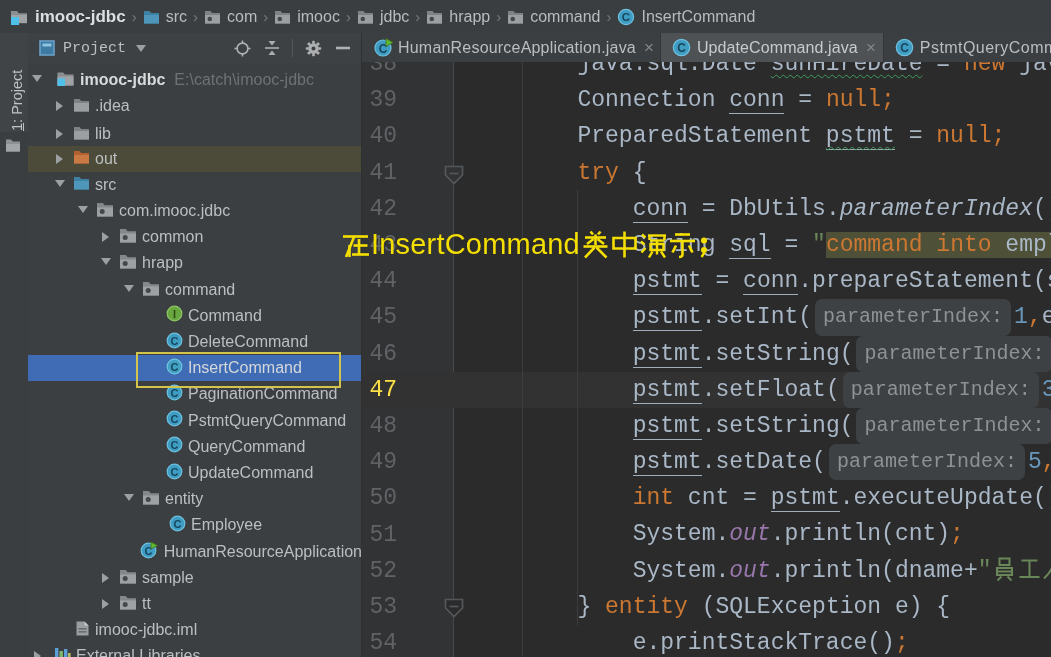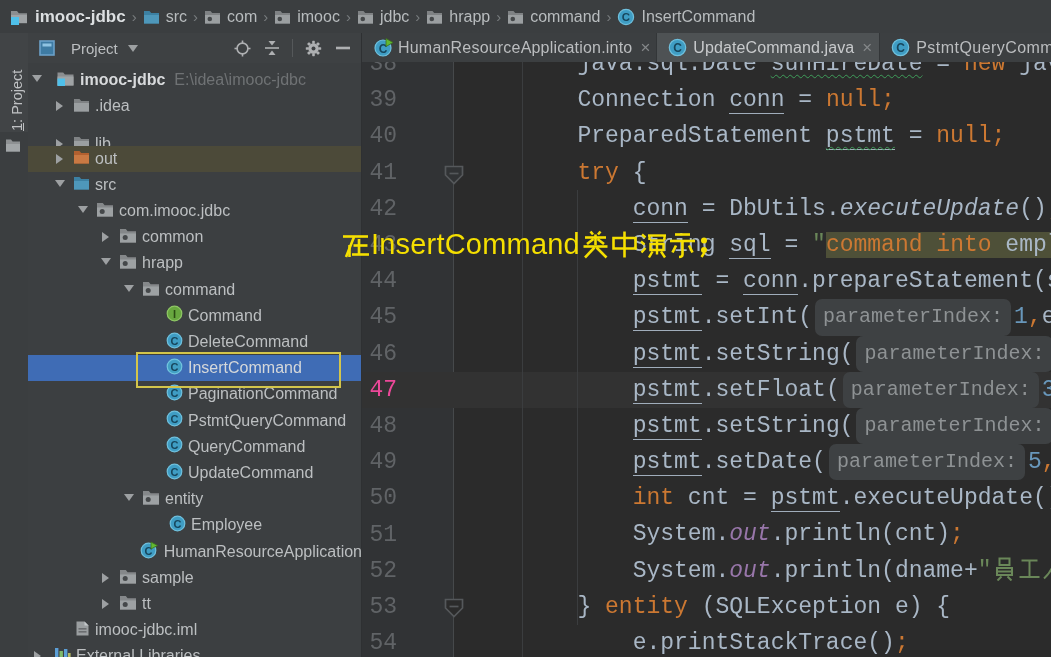--- a/index.html
+++ b/index.html
@@ -65,28 +65,28 @@
 <body>
 <div id="root">
 
   <div class="abs" id="gutter"></div>
   <div class="abs" style="left:361px;top:33px;width:1px;height:624px;background:#2e3032;z-index:11;"></div>
   <div class="abs" id="gutsep"></div>
   <div class="abs" id="curline"></div>
   <div class="abs guide" style="left:522px;top:62px;height:595px;"></div>
   <div class="abs guide" style="left:577px;top:190px;height:435px;"></div>
 
-  <div class="lnums">38<br>39<br>40<br>41<br>42<br>43<br>44<br>45<br>46<br><span style="color:#ec4899;">47</span><br>48<br>49<br>50<br>51<br>52<br>53<br>54</div>
+  <div class="lnums">38<br>39<br>40<br>41<br>42<br>43<br>44<br>45<br>46<br><span style="color:#fde047;">47</span><br>48<br>49<br>50<br>51<br>52<br>53<br>54</div>
 
   <div class="code" id="codeblock">
 <div>        java.sql.Date <span class="wv">sunHireDate</span> = <span class="k">new</span> java.sq</div>
 <div>        Connection <span class="u">conn</span> = <span class="k">null;</span></div>
 <div>        PreparedStatement <span class="u wv">pstmt</span> = <span class="k">null;</span></div>
 <div>        <span class="k">try</span> {</div>
-<div>            <span class="u">conn</span> = DbUtils.<span class="it">executeUpdate</span>()<span class="k">;</span></div>
+<div>            <span class="u">conn</span> = DbUtils.<span class="it">parameterIndex</span>()<span class="k">;</span></div>
 <div>            String <span class="u">sql</span> = <span class="s">"</span><span class="sqlbg"><span class="k">command into</span> employee(</span></div>
 <div>            <span class="u">pstmt</span> = <span class="u">conn</span>.prepareStatement(sql)</div>
 <div>            <span class="u">pstmt</span>.setInt(<span class="hint">parameterIndex:</span><span class="n">1</span><span class="k">,</span>eno)</div>
 <div>            <span class="u">pstmt</span>.setString(<span class="hint">parameterIndex:</span>ename)</div>
 <div>            <span class="u">pstmt</span>.setFloat(<span class="hint">parameterIndex:</span><span class="n">3</span>sal)</div>
 <div>            <span class="u">pstmt</span>.setString(<span class="hint">parameterIndex:</span>dname)</div>
 <div>            <span class="u">pstmt</span>.setDate(<span class="hint">parameterIndex:</span><span class="n">5</span><span class="k">,</span>hireDate)</div>
 <div>            <span class="k">int</span> cnt = <span class="u">pstmt</span>.executeUpdate()</div>
 <div>            System.<span class="fld">out</span>.println(cnt)<span class="k">;</span></div>
 <div>            System.<span class="fld">out</span>.println(dname+<span class="s">"</span><svg width="25" height="25" viewBox="0 0 25 25" fill="none" stroke="#6a8759" stroke-width="2" style="vertical-align:-4px;">
@@ -177,21 +177,21 @@
       </svg>
   </div>
 
   <div class="abs" id="ppanel">
     <div id="phead">
       <span style="width:11px;"></span>
       <svg width="16" height="16" viewBox="0 0 16 16">
           <rect x="1" y="1" width="14" height="14" fill="#3e7ba3" stroke="#6ba1c8" stroke-width="1.6"></rect>
           <rect x="3.5" y="3.5" width="9" height="3" fill="#8fc3e2"></rect>
         </svg>
-      <span style="margin-left:16px;">Project</span>
+      <span style="margin-left:8px;font-family:Liberation Mono, monospace;">Project</span>
       <span class="arrow-e" style="margin-left:10px;border-top-color:#9da0a2;"></span>
       <span style="flex:1;"></span>
       <svg width="17" height="17" viewBox="0 0 17 17" style="margin-right:13px;">
           <circle cx="8.5" cy="8.5" r="5.4" fill="none" stroke="#aeb0b2" stroke-width="1.6"></circle>
           <line x1="8.5" y1="0.5" x2="8.5" y2="4" stroke="#aeb0b2" stroke-width="1.6"></line>
           <line x1="8.5" y1="13" x2="8.5" y2="16.5" stroke="#aeb0b2" stroke-width="1.6"></line>
           <line x1="0.5" y1="8.5" x2="4" y2="8.5" stroke="#aeb0b2" stroke-width="1.6"></line>
           <line x1="13" y1="8.5" x2="16.5" y2="8.5" stroke="#aeb0b2" stroke-width="1.6"></line>
         </svg>
       <svg width="16" height="16" viewBox="0 0 16 16" style="margin-right:12px;">
@@ -221,27 +221,27 @@
     <div id="tree" style="position:absolute;top:1px;left:0;width:334px;">
       <div class="trow" style="top:33px;">
           <span class="arr arrow-e" style="left:4px;"></span>
           <span style="width:28px;"></span>
           <span class="icon"><svg width="19" height="16" viewBox="0 0 18 16">
               <path d="M1 2.5 h5.7 l1.7 2 H17 v11 H1 Z" fill="#8b8e90"></path>
               <rect x="1" y="6.5" width="16" height="9" fill="#9fa3a5"></rect>
               <rect x="1" y="8.5" width="7.5" height="7.5" fill="#4fc0ea"></rect>
             </svg></span>
           <span style="color:#d8dadc;font-weight:bold;font-size:16px;">imooc-jdbc</span>
-          <span style="color:#6f7274;margin-left:9px;">E:\idea\imooc-jdbc</span>
+          <span style="color:#6f7274;margin-left:9px;">E:\catch\imooc-jdbc</span>
         </div>
       <div class="trow" style="top:59.2px;"><span class="arr arrow-c" style="left:28px;"></span><span style="width:45px;"></span><span class="icon"><svg width="17" height="15" viewBox="0 0 17 15">
               <path d="M1 2 h5.5 l1.7 2 H16 v10.5 H1 Z" fill="#7f8284"></path>
               <rect x="1" y="6" width="15" height="8.5" fill="#9b9fa1"></rect>
             </svg></span>.idea</div>
-      <div class="trow" style="top:97px;"><span class="arr arrow-c" style="left:28px;"></span><span style="width:45px;"></span><span class="icon"><svg width="17" height="15" viewBox="0 0 17 15">
+      <div class="trow" style="top:87px;"><span class="arr arrow-c" style="left:28px;"></span><span style="width:45px;"></span><span class="icon"><svg width="17" height="15" viewBox="0 0 17 15">
               <path d="M1 2 h5.5 l1.7 2 H16 v10.5 H1 Z" fill="#7f8284"></path>
               <rect x="1" y="6" width="15" height="8.5" fill="#9b9fa1"></rect>
             </svg></span>lib</div>
       <div class="trow" style="top:111.6px;background:#4c4a39;"><span class="arr arrow-c" style="left:28px;"></span><span style="width:45px;"></span><span class="icon"><svg width="17" height="15" viewBox="0 0 17 15">
               <path d="M1 2 h5.5 l1.7 2 H16 v10.5 H1 Z" fill="#b2602f"></path>
               <rect x="1" y="6" width="15" height="8.5" fill="#c97943"></rect>
             </svg></span>out</div>
       <div class="trow" style="top:137.8px;"><span class="arr arrow-e" style="left:27px;"></span><span style="width:45px;"></span><span class="icon"><svg width="17" height="15" viewBox="0 0 17 15">
               <path d="M1 2 h5.5 l1.7 2 H16 v10.5 H1 Z" fill="#3c80a2"></path>
               <rect x="1" y="6" width="15" height="8.5" fill="#4e97ba"></rect>
@@ -337,21 +337,21 @@
     </div>
   </div>
 
   <div class="abs" id="tabbar">
     <div class="tab" style="padding:0 6px 0 11px;">
       <svg style="flex-shrink:0;margin-right:4px;" width="21" height="21" viewBox="0 0 21 21">
           <circle cx="10" cy="11" r="8" fill="#3f9dc4" stroke="#6fc0dd" stroke-width="1.2"></circle>
           <text x="10" y="15.5" font-size="12" font-weight="bold" text-anchor="middle" fill="#17465c" font-family="Liberation Sans">C</text>
           <path d="M13 1.5 L20 5.5 L13 9.5 Z" fill="#62b831" stroke="#3c6e1e" stroke-width="0.8"></path>
         </svg>
-      <span style="letter-spacing:0.2px;">HumanResourceApplication.into</span>
+      <span style="letter-spacing:0.2px;">HumanResourceApplication.java</span>
         <span class="x">×</span>
     </div>
     <div class="tab active" style="padding:0 7px 0 10px;">
       <svg style="flex-shrink:0;margin-right:5px;" width="21" height="21" viewBox="0 0 21 21">
           <circle cx="10.5" cy="10.5" r="8.2" fill="#3f9dc4" stroke="#6fc0dd" stroke-width="1.2"></circle>
           <text x="10.5" y="15" font-size="12" font-weight="bold" text-anchor="middle" fill="#17465c" font-family="Liberation Sans">C</text>
         </svg>
       <span style="letter-spacing:0.1px;">UpdateCommand.java</span>
         <span class="x" style="margin-left:8px;">×</span>
     </div>

